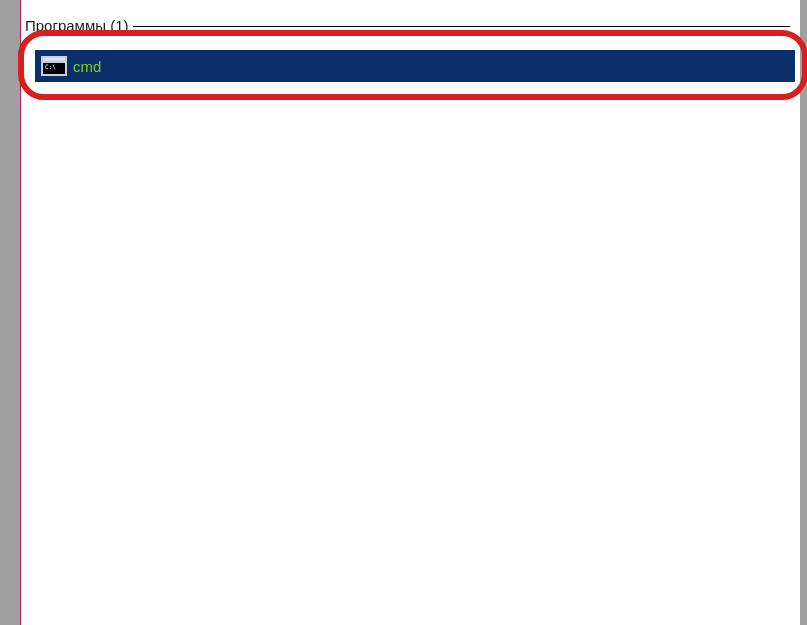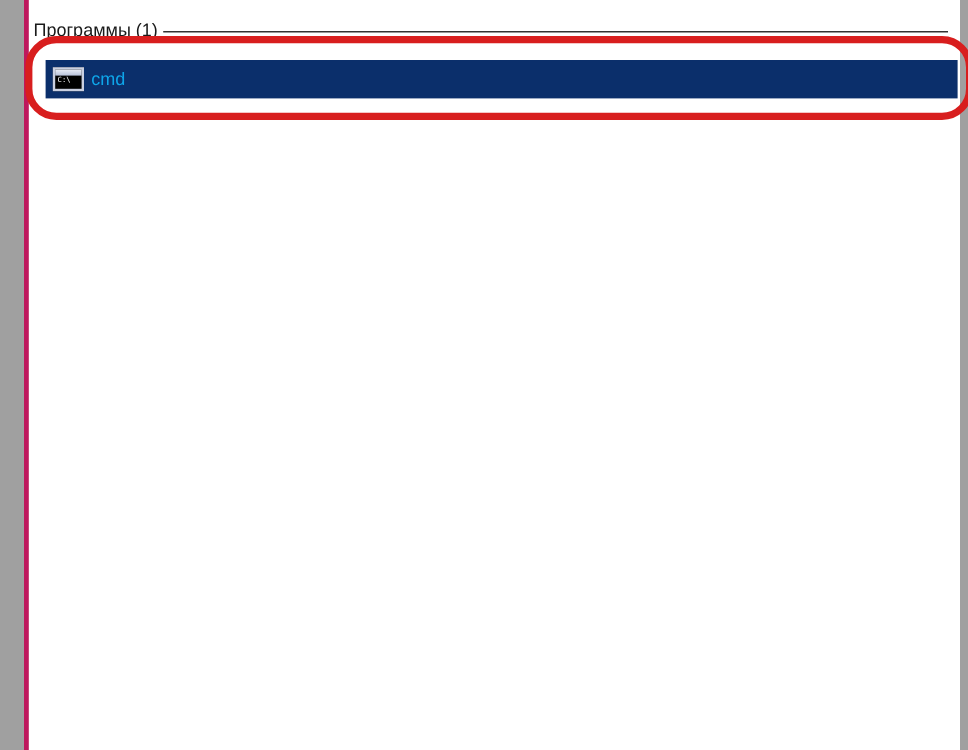--- a/index.html
+++ b/index.html
@@ -16,21 +16,21 @@
       overflow: hidden;
       position: relative;
     }
     .outer-panel {
       position: absolute;
       left: 20px;
       top: 0;
       width: 780px;
       height: 625px;
       background: #ffffff;
-      border-left: 4px solid #be185d;
+      border-left: 1px solid #be185d;
     }
     .section-header {
       position: absolute;
       left: 4px;
       top: 18px;
       right: 10px;
       height: 14px;
       display: flex;
       align-items: center;
     }
@@ -89,21 +89,21 @@
     .cmd-icon-text {
       position: absolute;
       left: 2px;
       top: 6px;
       color: #fff;
       font-size: 6px;
       font-family: monospace;
       line-height: 6px;
     }
     .result-label {
-      color: #0ea5e9;
+      color: #84cc16;
       font-size: 15px;
     }
     
     .ghost {
       position: absolute;
       left: 284px;
       top: 210px;
       width: 300px;
       height: 360px;
       background: linear-gradient(#f4f4f4, #fafafa);

